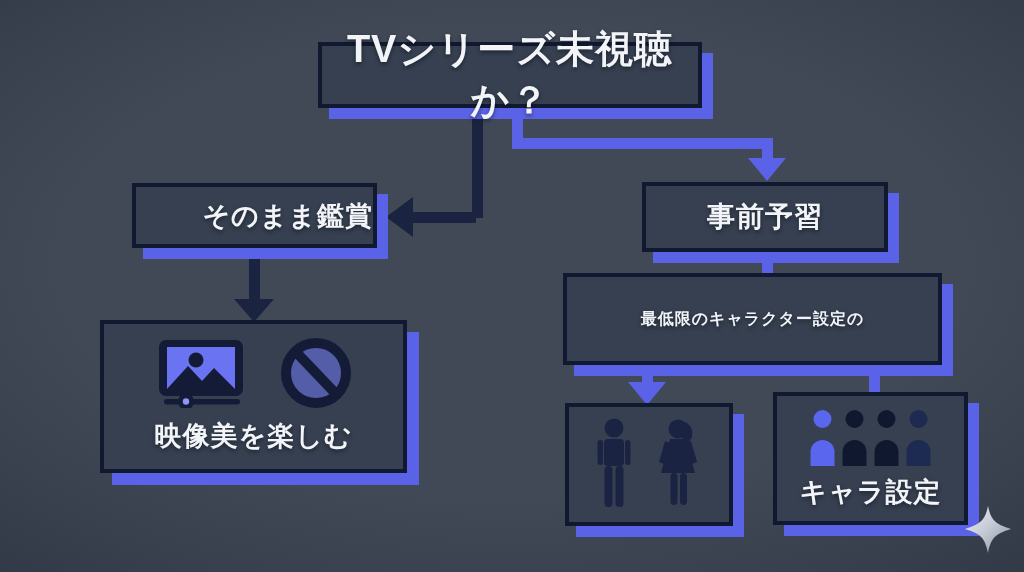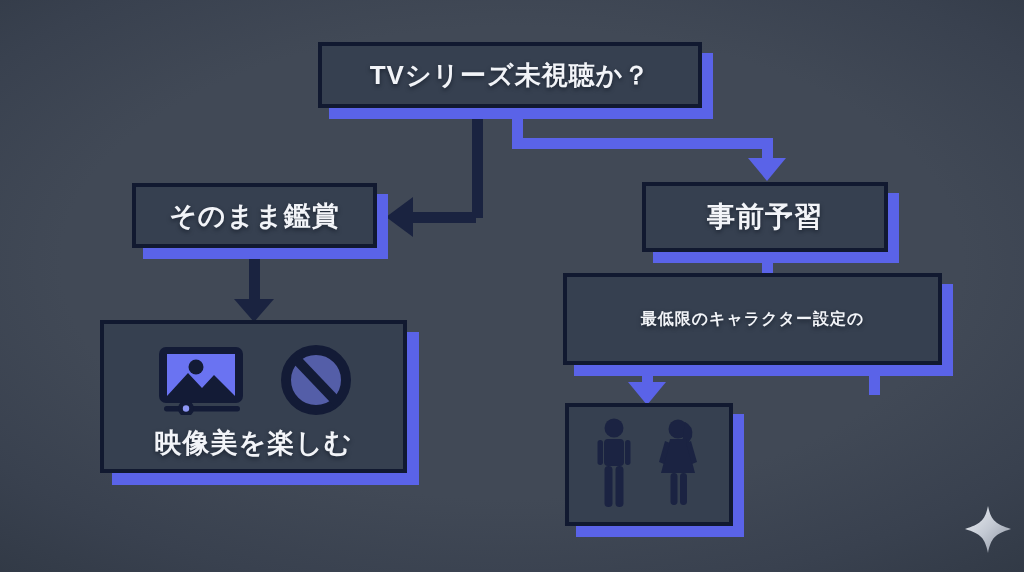--- a/index.html
+++ b/index.html
@@ -42,37 +42,37 @@
   <div class="seg blue" style="left:512px;top:138px;width:261px;height:11px;"></div>
   <div class="seg blue" style="left:762px;top:145px;width:11px;height:15px;"></div>
   <div class="arr arr-down-blue" style="left:748px;top:158px;"></div>
 
   <div class="seg blue" style="left:762px;top:248px;width:11px;height:28px;"></div>
 
   <div class="seg blue" style="left:642px;top:371px;width:11px;height:13px;"></div>
   <div class="arr arr-down-blue" style="left:628px;top:382px;"></div>
   <div class="seg blue" style="left:869px;top:371px;width:11px;height:24px;"></div>
 
-  <div class="fbox" style="left:318px;top:42px;width:384px;height:66px;font-size:26px;">
+  <div class="fbox" style="left:318px;top:42px;width:384px;height:66px;font-size:38px;">
     <span>TVシリーズ未視聴か？</span>
   </div>
 
-  <div class="fbox" style="left:132px;top:183px;width:245px;height:65px;font-size:27px;">
+  <div class="fbox" style="left:132px;top:183px;width:245px;height:65px;font-size:27px;align-items:flex-end;">
     <span>そのまま鑑賞</span>
   </div>
 
   <div class="fbox" style="left:642px;top:182px;width:246px;height:70px;font-size:28px;text-align:center;">
     <span>事前予習</span>
   </div>
 
   <div class="fbox" style="left:563px;top:273px;width:379px;height:92px;font-size:16px;line-height:1.4;">
     <span>最低限のキャラクター設定の</span>
   </div>
 
-  <div class="fbox" style="left:100px;top:320px;width:307px;height:153px;font-size:27px;box-shadow:12px 12px 0 0 #5a63e8;justify-content:flex-start;padding-top:21px;">
+  <div class="fbox" style="left:100px;top:320px;width:307px;height:153px;font-size:27px;box-shadow:12px 12px 0 0 #5a63e8;justify-content:flex-start;padding-top:14px;">
     <div class="iconrow">
 
       <svg width="90" height="70" viewBox="0 0 90 70">
         <rect x="2" y="2" width="84" height="56" rx="7" fill="#131b36"></rect>
         <rect x="10" y="9" width="68" height="42" fill="#6a73f2"></rect>
         <circle cx="39" cy="22" r="7.5" fill="#131b36"></circle>
         <path d="M10 51 L31 28 L45 43 L57 30 L78 51 Z" fill="#131b36"></path>
         <rect x="7" y="61" width="76" height="5.5" rx="2.7" fill="#131b36"></rect>
         <circle cx="29" cy="63.5" r="8" fill="#131b36"></circle>
         <circle cx="29" cy="63.5" r="3.2" fill="#8d96f5"></circle>
@@ -105,20 +105,49 @@
           <path d="M17 21 L33 21 L42 55 L8 55 Z"></path>
           <path d="M12 23 L17 25 L11 46 L6 44 Z"></path>
           <path d="M38 23 L33 25 L39 46 L44 44 Z"></path>
           <rect x="17.5" y="55" width="7" height="32" rx="3.4"></rect>
           <rect x="27" y="55" width="7" height="32" rx="3.4"></rect>
         </g>
       </svg>
     </div>
   </div>
 
+  <div class="fbox" style="left:773px;top:392px;width:195px;height:133px;font-size:27px;justify-content:flex-start;padding-top:14px;">
+    <div class="iconrow" style="gap:5px;">
+      <svg width="27" height="56" viewBox="0 0 26 56">
+        <g fill="#5b66ee">
+            <circle cx="13" cy="9" r="9"></circle>
+            <path d="M1 56 V42 a12 12 0 0 1 24 0 V56 Z"></path>
+          </g>
+      </svg>
+      <svg width="27" height="56" viewBox="0 0 26 56">
+        <g fill="#10182f">
+            <circle cx="13" cy="9" r="9"></circle>
+            <path d="M1 56 V42 a12 12 0 0 1 24 0 V56 Z"></path>
+          </g>
+      </svg>
+      <svg width="27" height="56" viewBox="0 0 26 56">
+        <g fill="#10182f">
+            <circle cx="13" cy="9" r="9"></circle>
+            <path d="M1 56 V42 a12 12 0 0 1 24 0 V56 Z"></path>
+          </g>
+      </svg>
+      <svg width="27" height="56" viewBox="0 0 26 56">
+        <g fill="#1d2a52">
+            <circle cx="13" cy="9" r="9"></circle>
+            <path d="M1 56 V42 a12 12 0 0 1 24 0 V56 Z"></path>
+          </g>
+      </svg>
+    </div>
+    <div style="margin-top:8px;">キャラ設定</div>
+  </div>
 
   <svg width="52" height="50" viewBox="0 0 52 50" style="position:absolute;left:962px;top:505px;">
     <defs>
       <linearGradient id="sg" x1="0" y1="0" x2="1" y2="1">
         <stop offset="0" stop-color="#eceff3"></stop>
         <stop offset="0.5" stop-color="#c3c9d3"></stop>
         <stop offset="1" stop-color="#8a919e"></stop>
       </linearGradient>
     </defs>
     <path d="M26 1 C29 15 33 19 49 24 C33 29 29 33 26 48 C23 33 19 29 3 24 C19 19 23 15 26 1 Z" fill="url(#sg)"></path>

